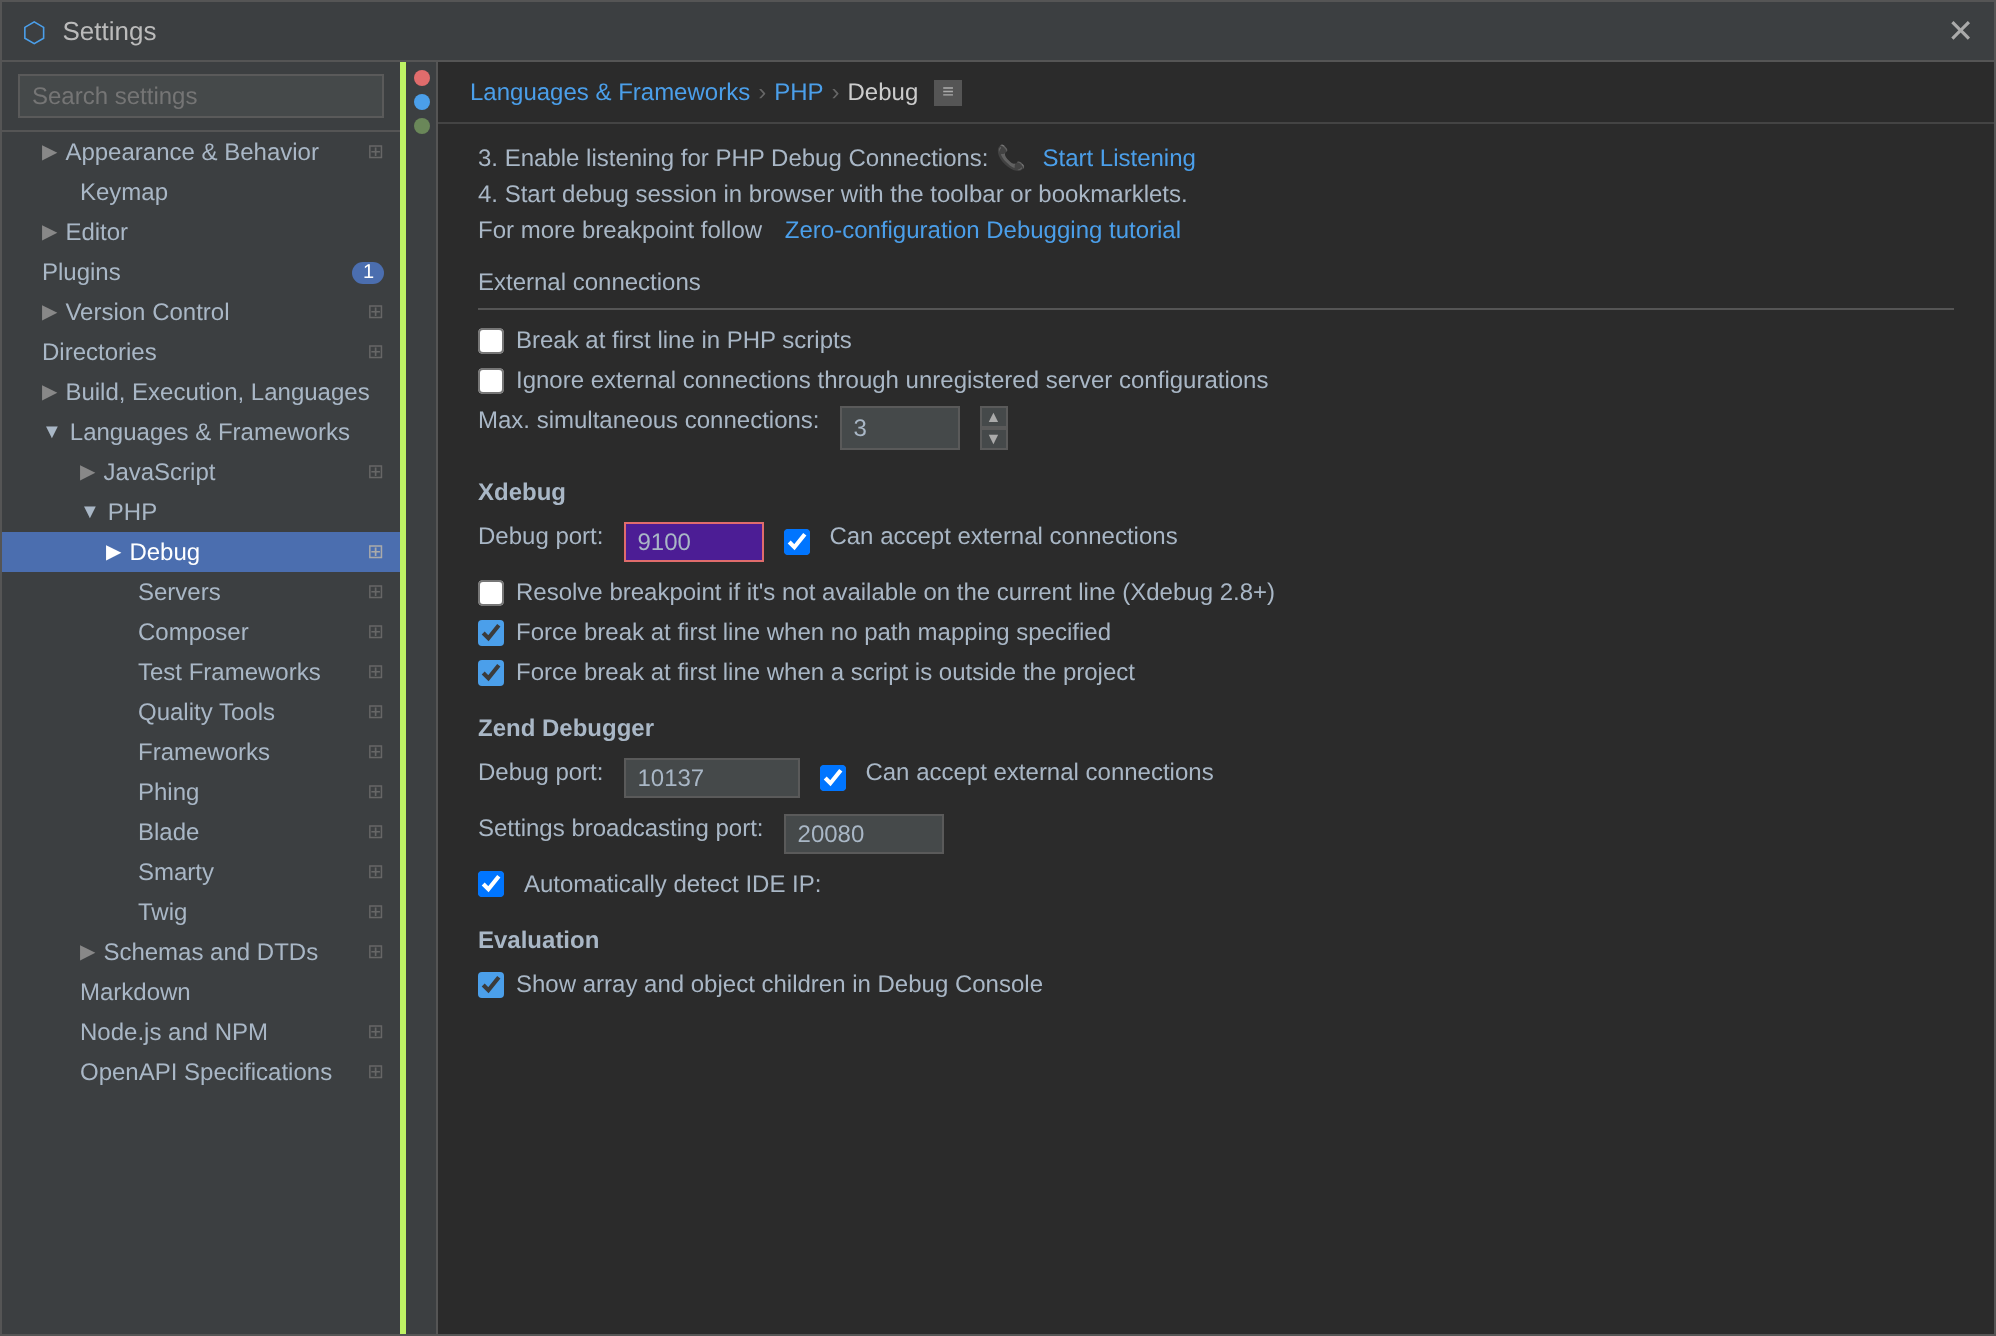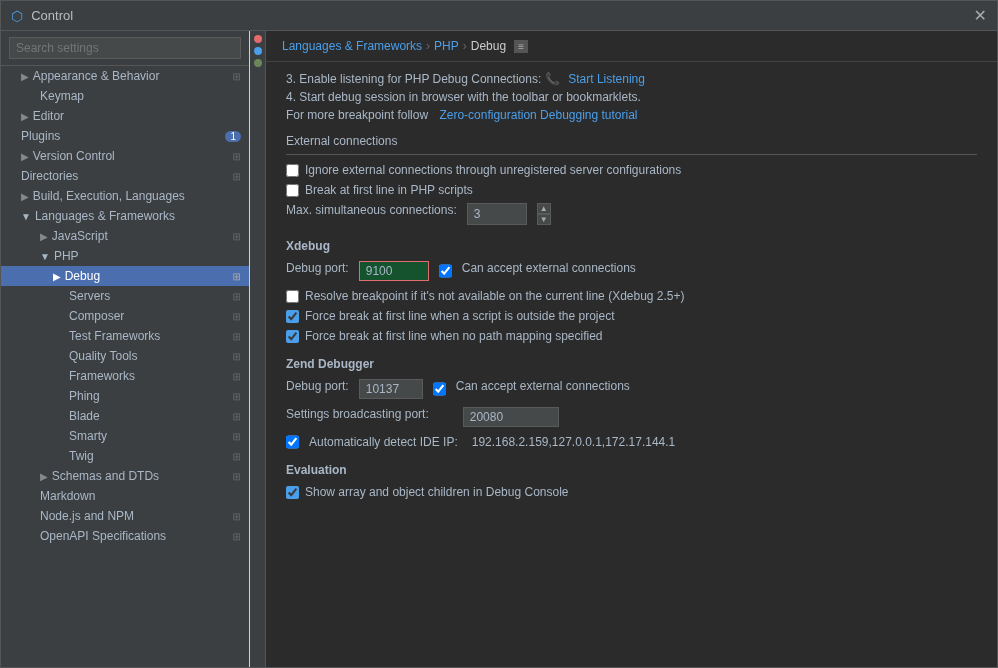--- a/index.html
+++ b/index.html
@@ -42,23 +42,23 @@
       color: #aaa;
       cursor: pointer;
       font-size: 16px;
     }
     .content {
       display: flex;
       flex: 1;
       overflow: hidden;
     }
     .sidebar {
-      width: 249px;
+      width: 202px;
       background: #3c3f41;
-      border-right: 1px solid #bef264;
+      border-right: 3px solid #bef264;
       overflow-y: auto;
       flex-shrink: 0;
     }
     .search-bar {
       padding: 6px 8px;
       border-bottom: 1px solid #555;
     }
     .search-bar input {
       width: 100%;
       background: #45494a;
@@ -187,21 +187,21 @@
       background: #45494a;
       border: 1px solid #5a5a5a;
       color: #a9b7c6;
       padding: 2px 6px;
       font-size: 12px;
       width: 60px;
       outline: none;
     }
     .field-input.highlight {
       border: 1px solid #e06c6c;
-      background: #14532d;
+      background: #4c1d95;
     }
     .spinner-wrap {
       display: flex;
       align-items: center;
     }
     .spinner-btn {
       background: #45494a;
       border: 1px solid #5a5a5a;
       color: #aaa;
       width: 14px;
@@ -243,21 +243,21 @@
     .toolbar-dot.green { background: #6a8759; }
   </style>
 </head>
 <body>
 
 <div class="window">
 
   <div class="titlebar">
     <div class="titlebar-left">
       <span style="color:#4b9fea;font-size:14px;">⬡</span>
-      <span class="titlebar-title">Control</span>
+      <span class="titlebar-title">Settings</span>
     </div>
     <span class="titlebar-close">✕</span>
   </div>
 
   <div class="content">
 
     <div class="sidebar">
       <div class="search-bar">
         <input type="text" placeholder="Search settings" style="">
       </div>
@@ -395,25 +395,25 @@
         <div class="info-line">
           <span>For more breakpoint follow</span>&nbsp;
           <span class="link">Zero-configuration Debugging tutorial</span>
         </div>
 
         <div class="subsection">
           <div class="section-title">External connections</div>
           <hr class="section-divider">
           <div class="checkbox-row">
             <input type="checkbox" style="">
+            <label>Break at first line in PHP scripts</label>
+          </div>
+          <div class="checkbox-row">
+            <input type="checkbox" style="">
             <label>Ignore external connections through unregistered server configurations</label>
-          </div>
-          <div class="checkbox-row">
-            <input type="checkbox" style="">
-            <label>Break at first line in PHP scripts</label>
           </div>
           <div class="field-row">
             <label class="field-label">Max. simultaneous connections:</label>
             <input class="field-input" type="text" value="3" style="">
             <div class="spinner-wrap">
               <div style="display:flex;flex-direction:column;">
                 <div class="spinner-btn">▲</div>
                 <div class="spinner-btn">▼</div>
               </div>
             </div>
@@ -423,48 +423,47 @@
         <div class="subsection">
           <div class="subsection-title">Xdebug</div>
           <div class="field-row">
             <label class="field-label">Debug port:</label>
             <input class="field-input highlight" type="text" style="width: 70px;" value="9100">
             <input type="checkbox" checked="" style="">
             <label>Can accept external connections</label>
           </div>
           <div class="checkbox-row">
             <input type="checkbox" style="">
-            <label>Resolve breakpoint if it's not available on the current line (Xdebug 2.5+)</label>
+            <label>Resolve breakpoint if it's not available on the current line (Xdebug 2.8+)</label>
+          </div>
+          <div class="checkbox-row">
+            <input type="checkbox" checked="" style="">
+            <label>Force break at first line when no path mapping specified</label>
           </div>
           <div class="checkbox-row">
             <input type="checkbox" checked="" style="">
             <label>Force break at first line when a script is outside the project</label>
-          </div>
-          <div class="checkbox-row">
-            <input type="checkbox" checked="" style="">
-            <label>Force break at first line when no path mapping specified</label>
           </div>
         </div>
 
         <div class="subsection">
           <div class="subsection-title">Zend Debugger</div>
           <div class="field-row">
             <label class="field-label">Debug port:</label>
-            <input class="field-input" type="text" style="width: 64px;" value="10137">
+            <input class="field-input" type="text" style="width: 88px;" value="10137">
             <input type="checkbox" checked="" style="">
             <label>Can accept external connections</label>
           </div>
           <div class="field-row">
             <label class="field-label">Settings broadcasting port:</label>
-            <input class="field-input" type="text" style="width: 96px; margin-left: 24px;" value="20080">
+            <input class="field-input" type="text" style="width: 80px;" value="20080">
           </div>
           <div class="field-row">
             <input type="checkbox" checked="" style="">
             <label>Automatically detect IDE IP:</label>
-            <span style="color:#a9b7c6;margin-left:4px;">192.168.2.159,127.0.0.1,172.17.144.1</span>
           </div>
         </div>
 
         <div class="subsection">
           <div class="subsection-title">Evaluation</div>
           <div class="checkbox-row">
             <input type="checkbox" checked="" style="">
             <label>Show array and object children in Debug Console</label>
           </div>
         </div>

